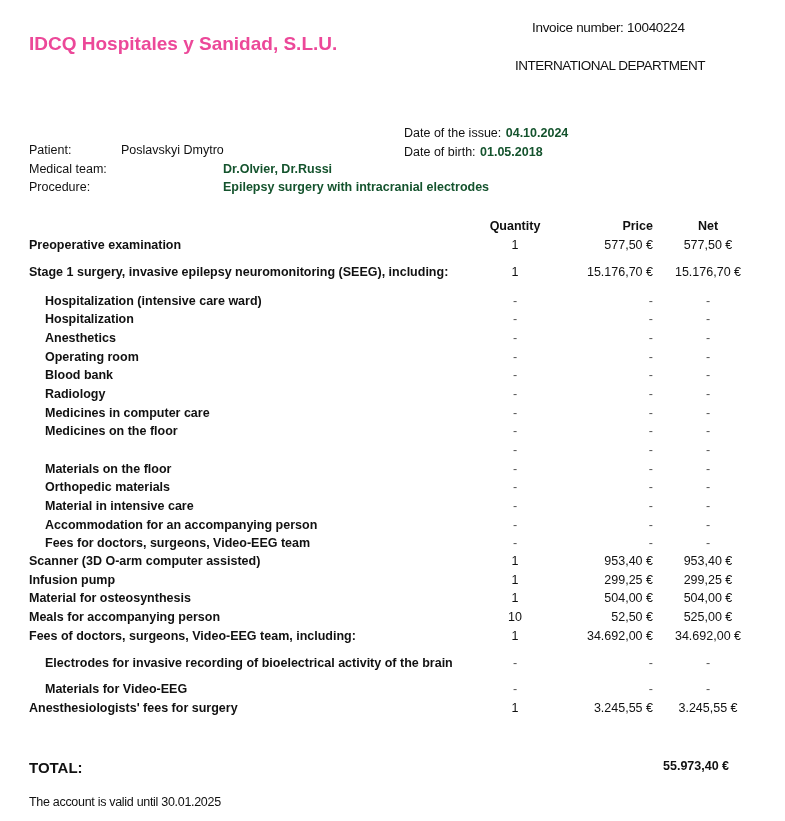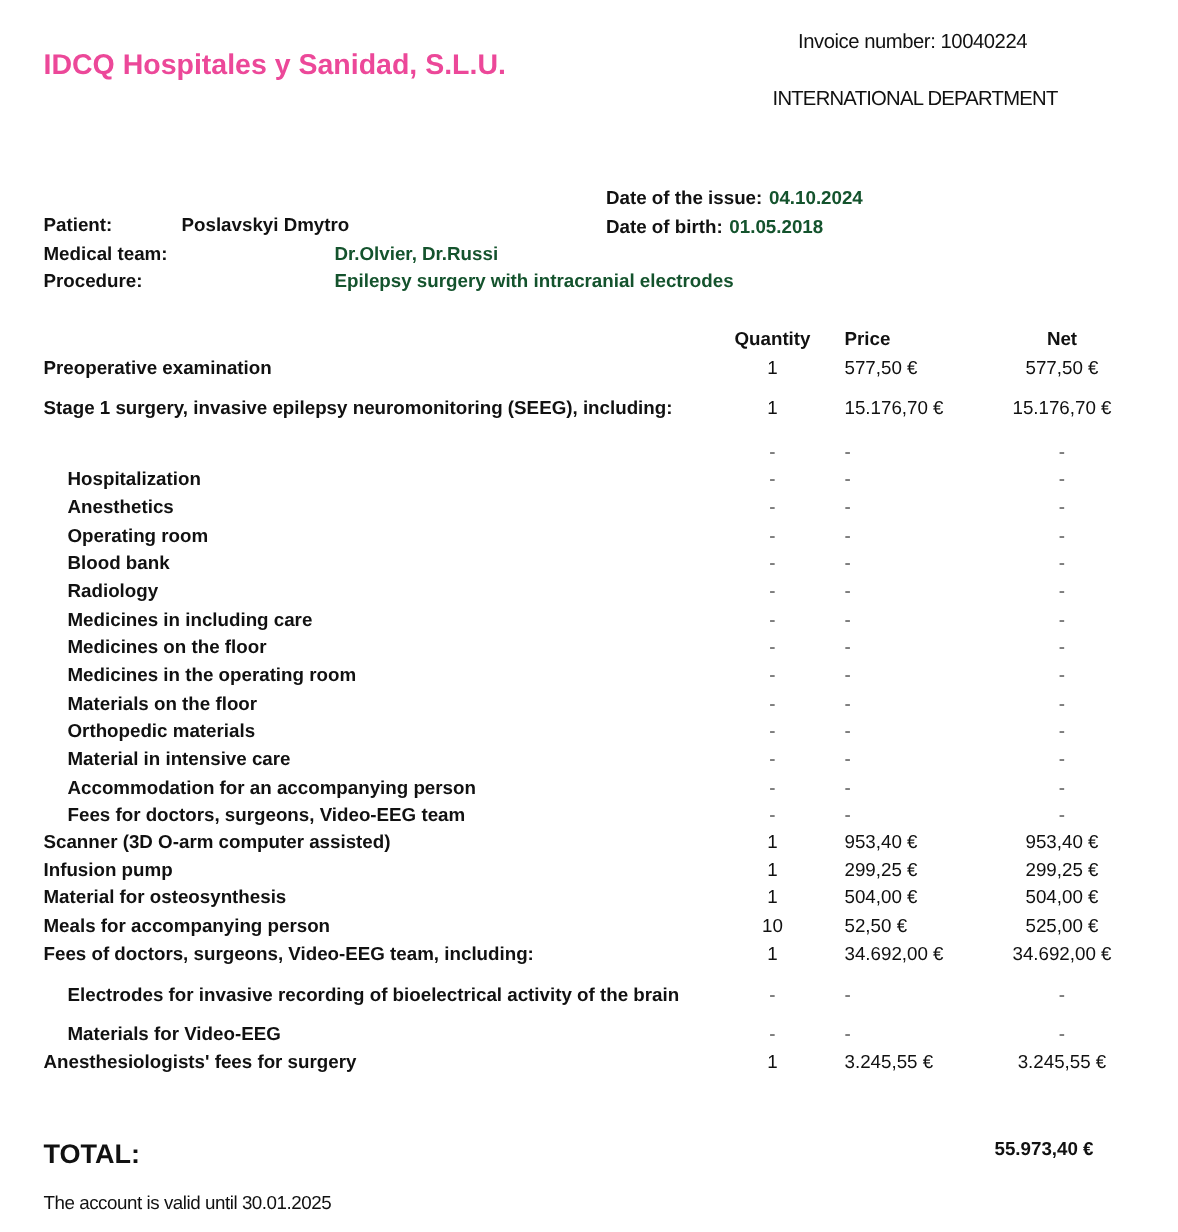--- a/index.html
+++ b/index.html
@@ -4,34 +4,34 @@
 <style>
   html, body { margin: 0; padding: 0; background: #ffffff; }
   body {
     width: 785px; height: 821px; position: relative; overflow: hidden;
     font-family: "Liberation Sans", sans-serif; color: #111;
   }
   .abs { position: absolute; white-space: nowrap; }
   .company { left: 29px; top: 33px; font-size: 19px; font-weight: bold; color: #ec4899; }
   .invnum { left: 532px; top: 20px; font-size: 13.5px; letter-spacing: -0.3px; }
   .dept { left: 515px; top: 58px; font-size: 13.5px; letter-spacing: -0.5px; }
-  .lbl { font-size: 12.5px; font-weight: bold; }
+  .lbl { font-size: 12.5px; font-weight: normal; }
   .val { font-size: 12.5px; }
   .dark { color: #14532d; font-weight: bold; }
 
   .row { position: absolute; left: 0; width: 785px; height: 18px; font-size: 12.5px; }
   .row .desc { position: absolute; left: 29px; font-weight: bold; white-space: nowrap; }
   .row.sub .desc { left: 45px; }
   .row .qty { position: absolute; left: 485px; width: 60px; text-align: center; }
-  .row .price { position: absolute; left: 563px; width: 90px; text-align: left; }
+  .row .price { position: absolute; left: 563px; width: 90px; text-align: right; }
   .row .net { position: absolute; left: 663px; width: 90px; text-align: center; }
   .row.hdr .qty, .row.hdr .price, .row.hdr .net { font-weight: bold; }
   .dash { color: #555; }
 
-  .total-lbl { left: 29px; top: 759px; font-size: 18px; font-weight: bold; }
+  .total-lbl { left: 29px; top: 759px; font-size: 15px; font-weight: bold; }
   .total-val { left: 663px; top: 759px; width: 90px; text-align: left; font-size: 12.5px; font-weight: bold; }
   .valid { left: 29px; top: 795px; font-size: 12.5px; letter-spacing: -0.3px; }
 </style>
 </head>
 <body>
 
 <div class="abs company">IDCQ Hospitales y Sanidad, S.L.U.</div>
 <div class="abs invnum">
   <span>Invoice number:</span>
   <span>10040224</span>
@@ -67,20 +67,21 @@
       <span class="price">577,50 €</span>
       <span class="net">577,50 €</span>
     </div>
     <div class="row" style="top: 265px;">
       <span class="desc">Stage 1 surgery, invasive epilepsy neuromonitoring (SEEG), including:</span>
       <span class="qty">1</span>
       <span class="price">15.176,70 €</span>
       <span class="net">15.176,70 €</span>
     </div>
     <div class="row sub" style="top: 294px;">
+      <span class="desc">Hospitalization (intensive care ward)</span>
       <span class="qty dash">-</span>
       <span class="price dash">-</span>
       <span class="net dash">-</span>
     </div>
     <div class="row sub" style="top: 312px;">
       <span class="desc">Hospitalization</span>
       <span class="qty dash">-</span>
       <span class="price dash">-</span>
       <span class="net dash">-</span>
     </div>
@@ -102,33 +103,32 @@
       <span class="price dash">-</span>
       <span class="net dash">-</span>
     </div>
     <div class="row sub" style="top: 387px;">
       <span class="desc">Radiology</span>
       <span class="qty dash">-</span>
       <span class="price dash">-</span>
       <span class="net dash">-</span>
     </div>
     <div class="row sub" style="top: 406px;">
-      <span class="desc">Medicines in including care</span>
+      <span class="desc">Medicines in computer care</span>
       <span class="qty dash">-</span>
       <span class="price dash">-</span>
       <span class="net dash">-</span>
     </div>
     <div class="row sub" style="top: 424px;">
       <span class="desc">Medicines on the floor</span>
       <span class="qty dash">-</span>
       <span class="price dash">-</span>
       <span class="net dash">-</span>
     </div>
     <div class="row sub" style="top: 443px;">
-      <span class="desc">Medicines in the operating room</span>
       <span class="qty dash">-</span>
       <span class="price dash">-</span>
       <span class="net dash">-</span>
     </div>
     <div class="row sub" style="top: 462px;">
       <span class="desc">Materials on the floor</span>
       <span class="qty dash">-</span>
       <span class="price dash">-</span>
       <span class="net dash">-</span>
     </div>

